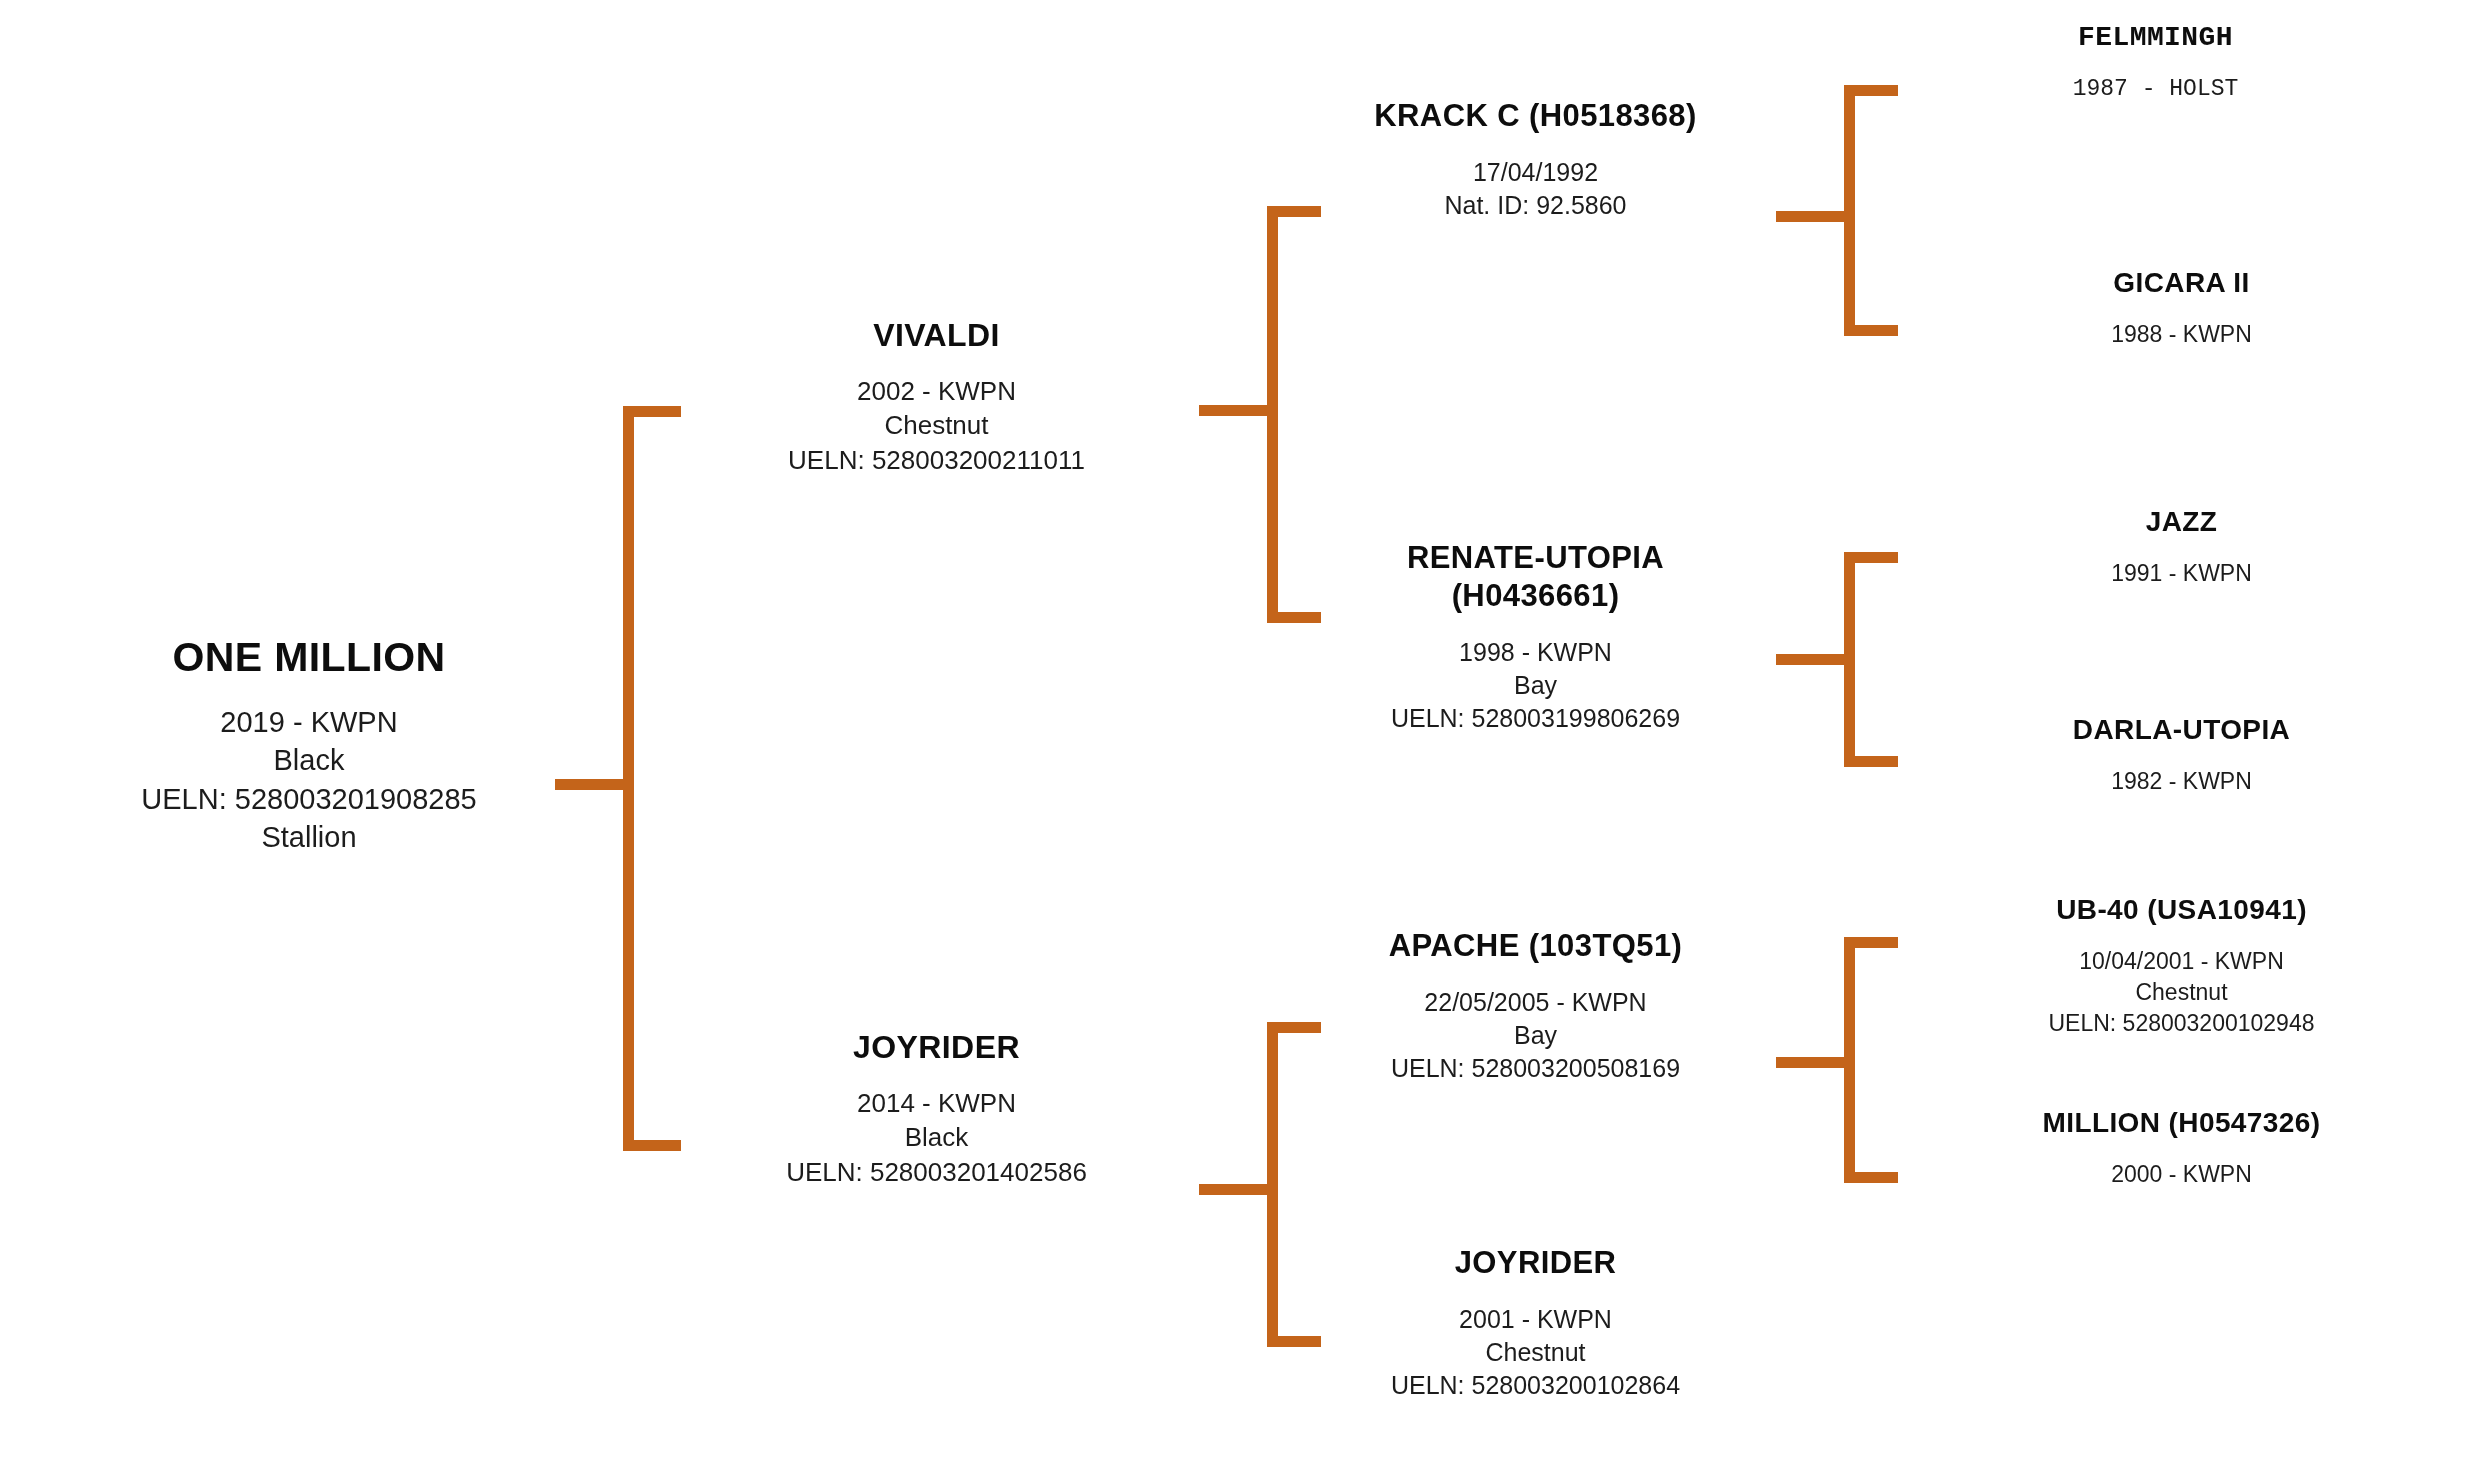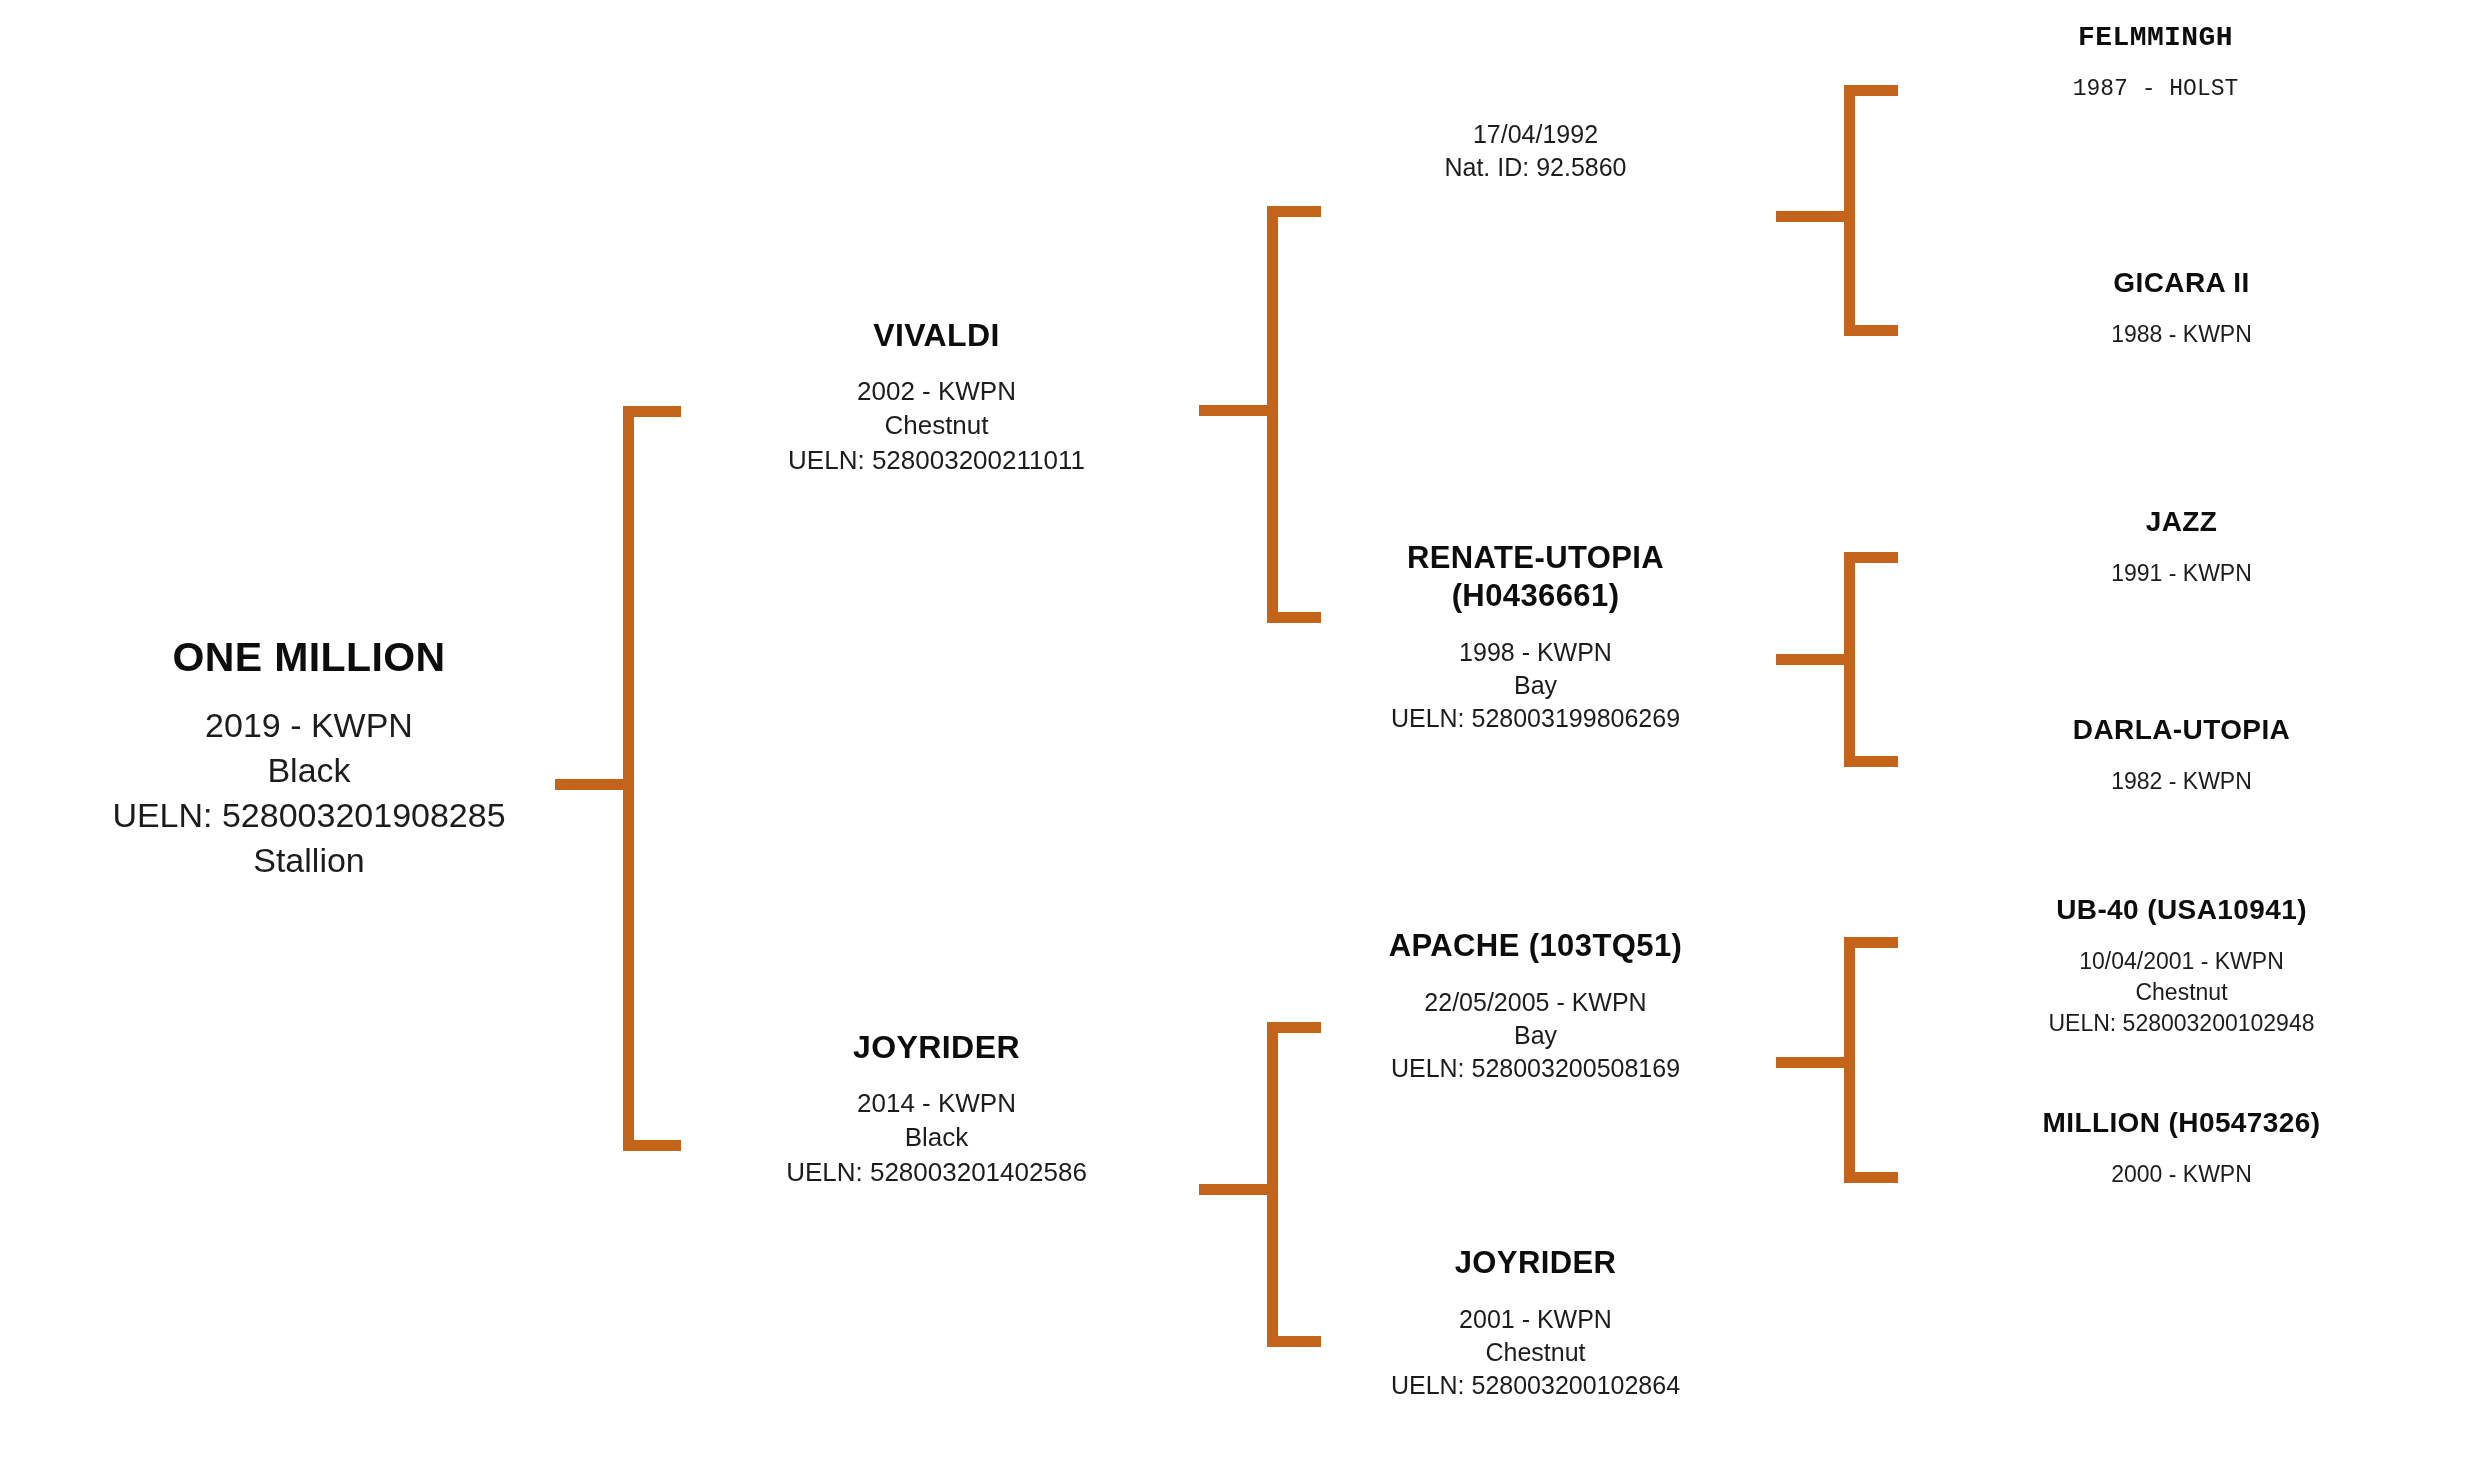--- a/index.html
+++ b/index.html
@@ -34,21 +34,21 @@
     margin: 0;
   }
   .horse-details {
     color: #1c1c1c;
     white-space: pre-line;
     margin: 9px;
   }
 
   
   .gen0 .horse-name    { font-size: 41px; }
-  .gen0 .horse-details { font-size: 34px; line-height: 1.32; margin-top: 25px; }
+  .gen0 .horse-details { font-size: 29px; line-height: 1.32; margin-top: 25px; }
 
   
   .gen1 .horse-name    { font-size: 32px; }
   .gen1 .horse-details { font-size: 26px; line-height: 1.32; margin-top: 23px; }
 
   
   .gen2 .horse-name    { font-size: 31px; line-height: 1.22; }
   .gen2 .horse-details { font-size: 25px; line-height: 1.32; margin-top: 21px; }
 
   
@@ -149,20 +149,21 @@
   </div>
 
   <div class="horse-node gen1" style="left:695px; top:1031px; width:483px;">
     <div class="horse-name">JOYRIDER</div>
     <div class="horse-details">2014 - KWPN
 Black
 UELN: 528003201402586</div>
   </div>
 
   <div class="horse-node gen2" style="left:1294px; top:97px; width:483px;">
+    <div class="horse-name">KRACK C (H0518368)</div>
     <div class="horse-details">17/04/1992
 Nat. ID: 92.5860</div>
   </div>
 
   <div class="horse-node gen2" style="left:1294px; top:539px; width:483px;">
     <div class="horse-name">RENATE-UTOPIA
 (H0436661)</div>
     <div class="horse-details">1998 - KWPN
 Bay
 UELN: 528003199806269</div>

